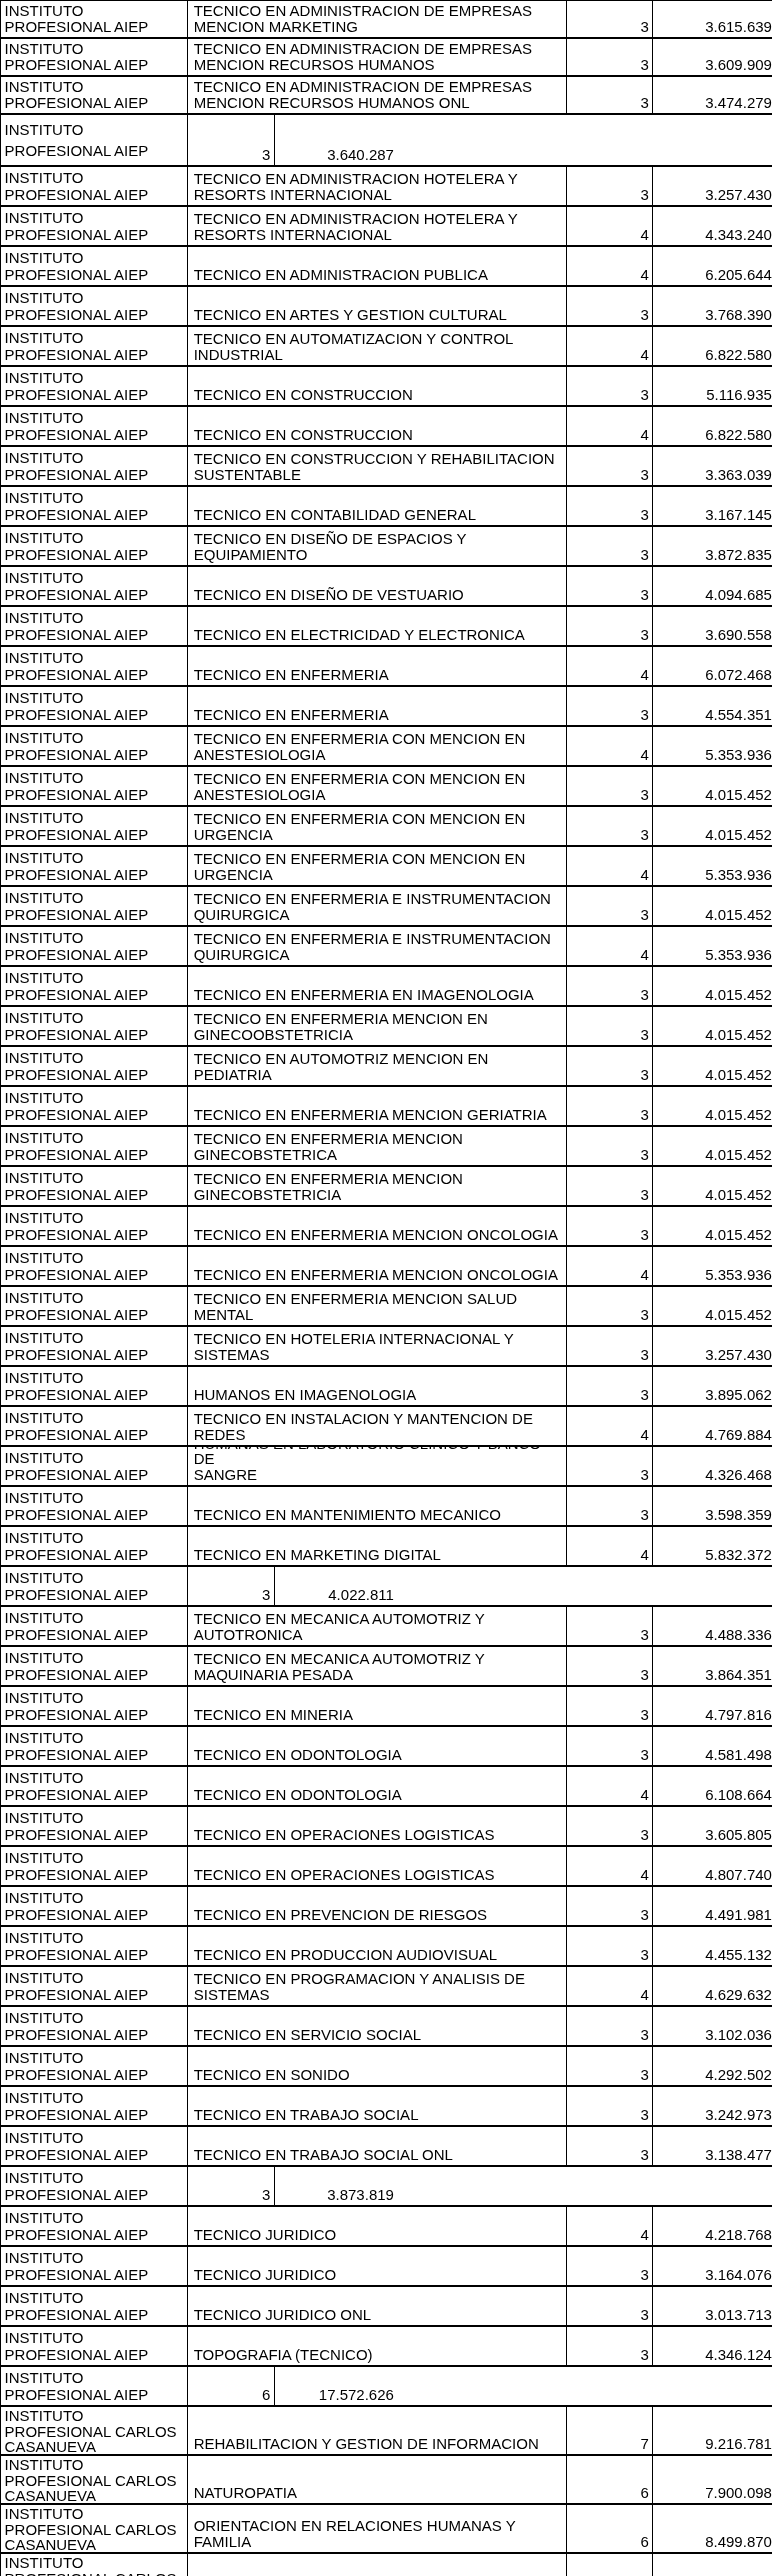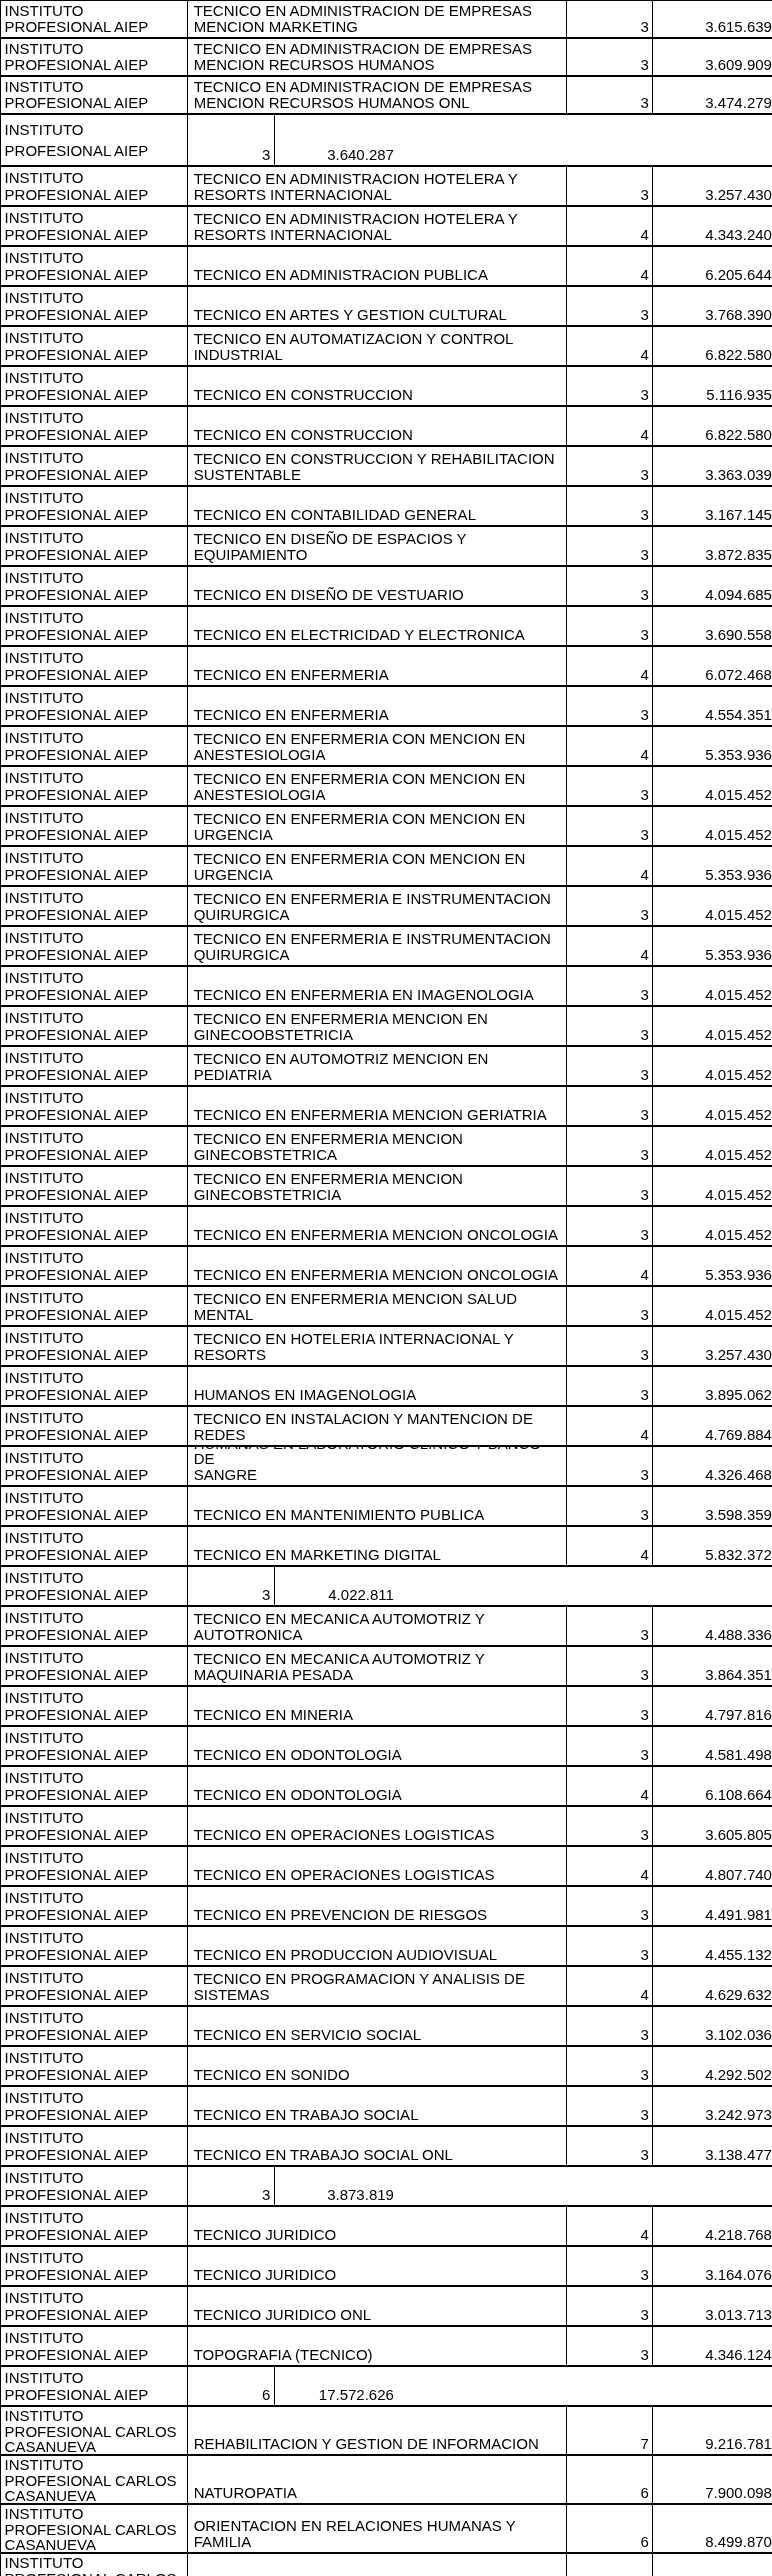--- a/index.html
+++ b/index.html
@@ -360,21 +360,21 @@
 MENTAL</div>
     <div class="cell c-dur">3</div>
     <div class="cell c-price">4.015.452</div>
   </div>
     <div class="row">
     <div class="cell c-inst">
         <div class="iline">INSTITUTO</div>
         <div class="iline">PROFESIONAL AIEP</div>
       </div>
     <div class="cell c-prog">TECNICO EN HOTELERIA INTERNACIONAL Y
-RESORTS</div>
+SISTEMAS</div>
     <div class="cell c-dur">3</div>
     <div class="cell c-price">3.257.430</div>
   </div>
     <div class="row">
     <div class="cell c-inst">
         <div class="iline">INSTITUTO</div>
         <div class="iline">PROFESIONAL AIEP</div>
       </div>
     <div class="cell c-prog">HUMANOS EN IMAGENOLOGIA</div>
     <div class="cell c-dur">3</div>
@@ -398,21 +398,21 @@
     <div class="cell c-prog">HUMANAS EN LABORATORIO CLINICO Y BANCO DE
 SANGRE</div>
     <div class="cell c-dur">3</div>
     <div class="cell c-price">4.326.468</div>
   </div>
     <div class="row">
     <div class="cell c-inst">
         <div class="iline">INSTITUTO</div>
         <div class="iline">PROFESIONAL AIEP</div>
       </div>
-    <div class="cell c-prog">TECNICO EN MANTENIMIENTO PUBLICA</div>
+    <div class="cell c-prog">TECNICO EN MANTENIMIENTO MECANICO</div>
     <div class="cell c-dur">3</div>
     <div class="cell c-price">3.598.359</div>
   </div>
     <div class="row">
     <div class="cell c-inst">
         <div class="iline">INSTITUTO</div>
         <div class="iline">PROFESIONAL AIEP</div>
       </div>
     <div class="cell c-prog">TECNICO EN MARKETING DIGITAL</div>
     <div class="cell c-dur">4</div>

